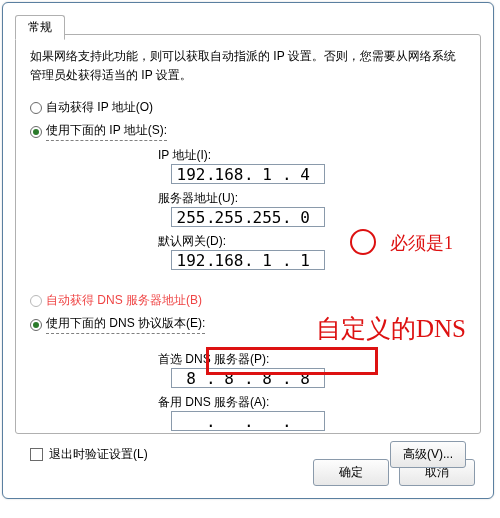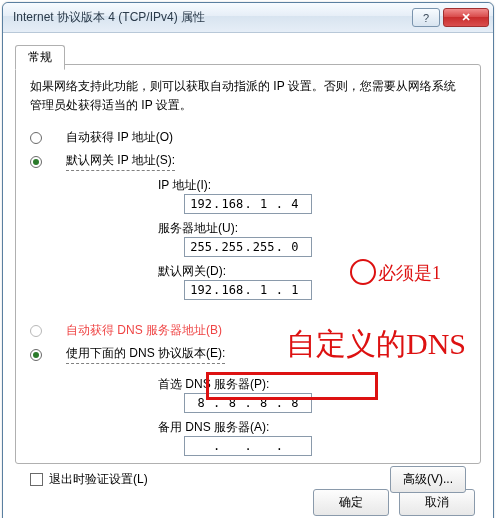--- a/index.html
+++ b/index.html
@@ -62,38 +62,38 @@
   .tabpanel {
     border: 1px solid #b0b0b0;
     border-radius: 0 3px 3px 3px;
     padding: 12px 14px 10px 14px;
     position: relative;
     top: -1px;
     height: 400px;
   }
   .intro { line-height: 1.6; margin-bottom: 14px; }
   .group { border: 1px solid #d8d8d8; border-radius: 3px; padding: 10px 12px 12px 12px; margin-bottom: 10px; position: relative; }
-  .radio-row { display: flex; align-items: center; margin-bottom: 6px; gap: 24px; }
+  .radio-row { display: flex; align-items: center; margin-bottom: 6px; gap: 4px; }
   .radio {
     width: 12px; height: 12px; border: 1px solid #6a6a6a; border-radius: 50%;
     display: inline-flex; align-items: center; justify-content: center; background: #fff;
   }
   .radio.checked::after { content:""; width:6px; height:6px; background:#2b7a2b; border-radius:50%; }
   .radio.disabled { border-color:#b8b8b8; }
   .opt-label.disabled { color:#ef4444; }
   .dotted { border-bottom: 1px dashed #808080; padding-bottom: 1px; }
   .field-row { display:flex; align-items:center; margin: 6px 0 6px 0; flex-direction: column; }
   .field-label { width: 180px; }
   .ip-input {
     display: flex; align-items: center;
     border: 1px solid #8a9aab;
     background:#fff;
-    width: 128px; height: 20px;
+    width: 154px; height: 20px;
     font-family: Consolas, monospace;
-    font-size: 12px;
+    font-size: 16px;
     padding: 0 4px;
   }
   .ip-input .oct { width: 30px; text-align:center; }
   .ip-input .dot { width: 8px; text-align:center; }
   .ip-input.empty .oct { color:#888; }
   .checkbox {
     width:13px; height:13px; border:1px solid #6a6a6a; background:#fff;
     display:inline-block; margin-right:6px; vertical-align:middle;
   }
   .btn {
@@ -113,44 +113,37 @@
   .red-text { color:#d11; font-size:18px; font-family:"SimSun",serif; }
   .red-box { position:absolute; border:3px solid #d11; pointer-events:none; }
   .annot-must { position:absolute; }
   .annot-dns { position:absolute; }
   .grp2-top { display:flex; justify-content:space-between; align-items:flex-start; }
 </style>
 </head>
 <body>
 
 <div class="window">
-  <div class="titlebar">
-    <span class="title">Internet 协议版本 4 (TCP/IPv4) 属性</span>
-    <div class="win-btn">?</div>
-    <div class="win-btn close">
-      <span>✕</span>
-    </div>
-  </div>
 
   <div class="client">
     <div class="tabstrip">
       <div class="tab">常规</div>
     </div>
     <div class="tabpanel">
 
       <div class="intro">如果网络支持此功能，则可以获取自动指派的 IP 设置。否则，您需要从网络系统管理员处获得适当的 IP 设置。</div>
 
       <div class="group" style="border:none;padding:0 0 6px 0;">
         <div class="radio-row">
           <span class="radio"></span>
           <span class="opt-label">自动获得 IP 地址(O)</span>
         </div>
         <div class="radio-row">
           <span class="radio checked"></span>
-          <span class="opt-label dotted">默认网关 IP 地址(S):</span>
+          <span class="opt-label dotted">使用下面的 IP 地址(S):</span>
         </div>
 
         <div class="field-row">
           <span class="field-label">IP 地址(I):</span>
           <div class="ip-input">
             <span class="oct">192</span>
               <span class="dot">.</span>
             <span class="oct">168</span>
               <span class="dot">.</span>
             <span class="oct">1</span>
@@ -175,37 +168,37 @@
           <div class="ip-input">
             <span class="oct">192</span>
               <span class="dot">.</span>
             <span class="oct">168</span>
               <span class="dot">.</span>
             <span class="oct">1</span>
               <span class="dot">.</span>
             <span class="oct">1</span>
           </div>
           <span class="circle-annot" style="left:320px; top:-4px;"></span>
-          <span class="annot-must red-text" style="left:348px; top:-2px;">必须是1</span>
+          <span class="annot-must red-text" style="left:360px; top:-2px;">必须是1</span>
         </div>
       </div>
 
       <div class="group" style="border:none;padding:0;">
         <div class="grp2-top">
           <div style="flex:1">
             <div class="radio-row">
               <span class="radio disabled"></span>
               <span class="opt-label disabled">自动获得 DNS 服务器地址(B)</span>
             </div>
             <div class="radio-row">
               <span class="radio checked"></span>
               <span class="opt-label dotted">使用下面的 DNS 协议版本(E):</span>
             </div>
           </div>
-          <span class="red-text annot-dns" style="position:static; font-size:30px; margin-top:2px;">自定义的DNS</span>
+          <span class="red-text annot-dns" style="position:static; font-size:25px; margin-top:20px;">自定义的DNS</span>
         </div>
 
         <div class="field-row" style="position:relative;">
           <span class="field-label">首选 DNS 服务器(P):</span>
           <div class="ip-input">
             <span class="oct">8</span>
               <span class="dot">.</span>
             <span class="oct">8</span>
               <span class="dot">.</span>
             <span class="oct">8</span>

